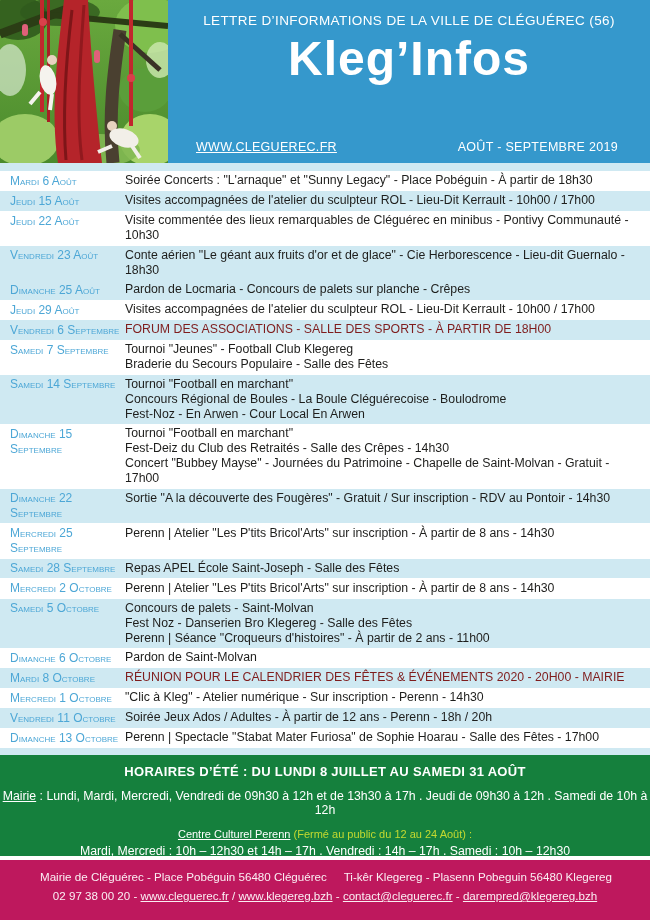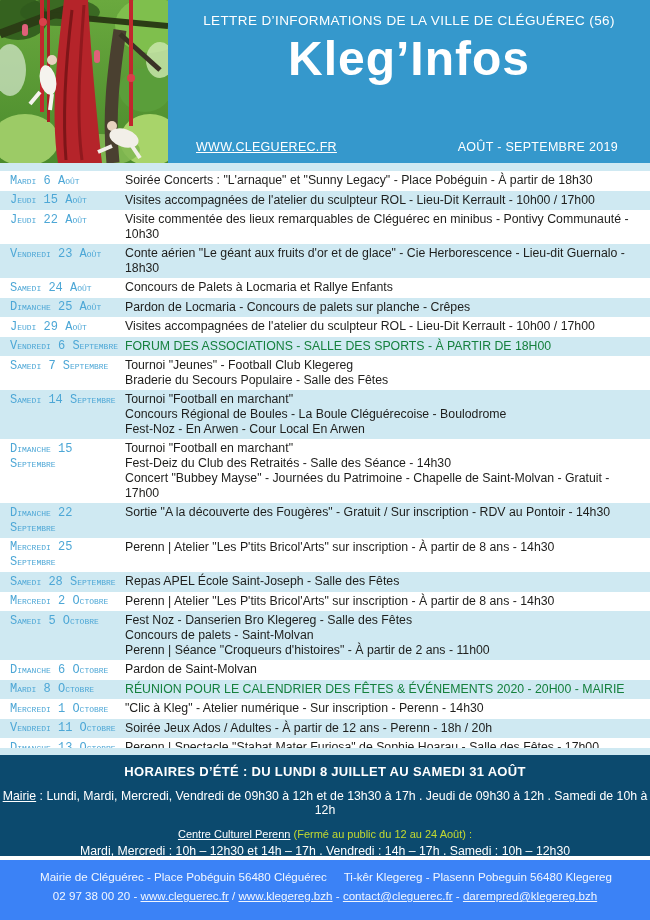--- a/index.html
+++ b/index.html
@@ -16,37 +16,37 @@
   .site-link { color:#fff; text-decoration:underline; cursor:pointer; }
 
   
   .strip-top { height:8px; background:#cfe9f2; flex:none; }
   .strip-bottom { height:7px; background:#cfe9f2; flex:none; }
 
   
   .events { height:577px; flex:none; display:flex; flex-direction:column; justify-content:space-between; overflow:hidden; }
   .event-row { display:flex; align-items:flex-start; padding:2px 0; }
   .event-row.shaded { background:#cfe9f2; }
-  .event-date { width:125px; flex:none; padding-left:10px; color:#4da7d6; font-variant:small-caps; font-size:12px; line-height:15px; padding-top:.5px;font-family:Liberation Mono, monospace; }
+  .event-date { width:125px; flex:none; padding-left:10px; color:#4da7d6; font-variant:small-caps; font-size:12px; line-height:15px; padding-top:.5px; }
   .event-text { flex:1; padding-right:6px; font-size:12.3px; line-height:15px; color:#1e1e1c; }
-  .event-row.highlight .event-text { color:#15803d; }
-
-  
-  .hours { height:101px; flex:none; background:#0c4a6e; color:#fff; text-align:center; overflow:hidden; }
+  .event-row.highlight .event-text { color:#7f1d1d; }
+
+  
+  .hours { height:101px; flex:none; background:#15803d; color:#fff; text-align:center; overflow:hidden; }
   .hours-title { font-size:13px; font-weight:bold; letter-spacing:.3px; padding-top:9px; }
   .hours-line { font-size:12.3px; margin-top:10px; }
   .perenn-head { font-size:11px; margin-top:11px; }
   .hours .u { text-decoration:underline; }
   .hours .green { color:#c3d930; }
   .perenn-hours { font-size:12.3px; margin-top:4px; }
 
   .white-line { height:4px; background:#ffffff; flex:none; }
 
   
-  .contact { height:60px; flex:none; background:#3b82f6; color:rgba(255,255,255,.93); font-size:11.6px; }
+  .contact { height:60px; flex:none; background:#be185d; color:rgba(255,255,255,.93); font-size:11.6px; }
   .contact-row1 { display:flex; justify-content:space-between; padding:10px 38px 0 40px; }
   .contact-row2 { text-align:center; margin-top:6px; }
   .contact .link { text-decoration:underline; cursor:pointer; }
 </style>
 </head>
 <body>
 
 <div class="page">
 
   <header class="masthead">
@@ -120,26 +120,20 @@
         <div class="event-text">
           <div>Visite commentée des lieux remarquables de Cléguérec en minibus - Pontivy Communauté - 10h30</div>
         </div>
       </div>
       <div class="event-row shaded">
         <div class="event-date">Vendredi 23 Août</div>
         <div class="event-text">
           <div>Conte aérien "Le géant aux fruits d'or et de glace" - Cie Herborescence - Lieu-dit Guernalo - 18h30</div>
         </div>
       </div>
-      <div class="event-row">
-        <div class="event-date">Samedi 24 Août</div>
-        <div class="event-text">
-          <div>Concours de Palets à Locmaria et Rallye Enfants</div>
-        </div>
-      </div>
       <div class="event-row shaded">
         <div class="event-date">Dimanche 25 Août</div>
         <div class="event-text">
           <div>Pardon de Locmaria - Concours de palets sur planche - Crêpes</div>
         </div>
       </div>
       <div class="event-row">
         <div class="event-date">Jeudi 29 Août</div>
         <div class="event-text">
           <div>Visites accompagnées de l'atelier du sculpteur ROL - Lieu-Dit Kerrault - 10h00 / 17h00</div>
@@ -163,21 +157,21 @@
         <div class="event-text">
           <div>Tournoi "Football en marchant"</div>
           <div>Concours Régional de Boules - La Boule Cléguérecoise - Boulodrome</div>
           <div>Fest-Noz - En Arwen - Cour Local En Arwen</div>
         </div>
       </div>
       <div class="event-row">
         <div class="event-date">Dimanche 15 Septembre</div>
         <div class="event-text">
           <div>Tournoi "Football en marchant"</div>
-          <div>Fest-Deiz du Club des Retraités - Salle des Séance - 14h30</div>
+          <div>Fest-Deiz du Club des Retraités - Salle des Crêpes - 14h30</div>
           <div>Concert "Bubbey Mayse" - Journées du Patrimoine - Chapelle de Saint-Molvan - Gratuit - 17h00</div>
         </div>
       </div>
       <div class="event-row shaded">
         <div class="event-date">Dimanche 22 Septembre</div>
         <div class="event-text">
           <div>Sortie "A la découverte des Fougères" - Gratuit / Sur inscription - RDV au Pontoir - 14h30</div>
         </div>
       </div>
       <div class="event-row">
@@ -194,22 +188,22 @@
       </div>
       <div class="event-row">
         <div class="event-date">Mercredi 2 Octobre</div>
         <div class="event-text">
           <div>Perenn | Atelier "Les P'tits Bricol'Arts" sur inscription - À partir de 8 ans - 14h30</div>
         </div>
       </div>
       <div class="event-row shaded">
         <div class="event-date">Samedi 5 Octobre</div>
         <div class="event-text">
+          <div>Concours de palets - Saint-Molvan</div>
           <div>Fest Noz - Danserien Bro Klegereg - Salle des Fêtes</div>
-          <div>Concours de palets - Saint-Molvan</div>
           <div>Perenn | Séance "Croqueurs d'histoires" - À partir de 2 ans - 11h00</div>
         </div>
       </div>
       <div class="event-row">
         <div class="event-date">Dimanche 6 Octobre</div>
         <div class="event-text">
           <div>Pardon de Saint-Molvan</div>
         </div>
       </div>
       <div class="event-row shaded highlight">

